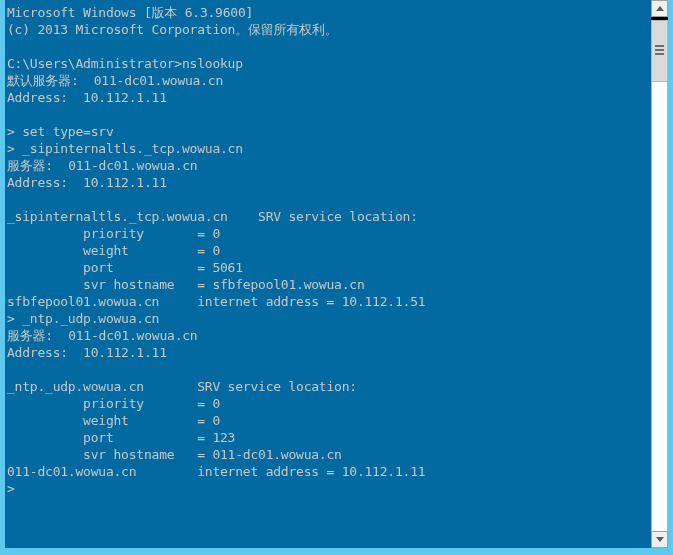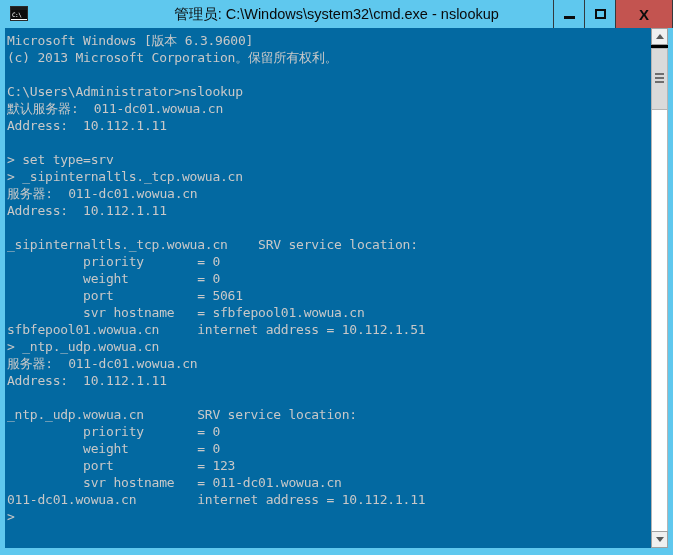--- a/index.html
+++ b/index.html
@@ -210,43 +210,20 @@
     border-right: 1px solid #b5b5b5;
     box-sizing: border-box;
     cursor: default;
   }
 </style>
 </head>
 <body>
 
 <div id="cmd-window">
 
-  <div id="title-bar">
-
-    <div id="app-icon">
-      <div class="icon-frame"></div>
-      <div class="icon-titlebar"></div>
-      <div class="icon-screen">C:\</div>
-    </div>
-
-    <div id="window-title">管理员: C:\Windows\system32\cmd.exe - nslookup</div>
-
-    <div id="window-controls">
-      <div class="win-btn" id="btn-minimize">
-        <div class="glyph-min"></div>
-      </div>
-      <div class="win-btn" id="btn-maximize">
-        <div class="glyph-max"></div>
-      </div>
-      <div class="win-btn" id="btn-close">
-        <div class="glyph-close">X</div>
-      </div>
-    </div>
-
-  </div>
 
   <div id="window-body">
 
     <div id="console"><div class="line">Microsoft Windows [版本 6.3.9600]</div><div class="line">(c) 2013 Microsoft Corporation。保留所有权利。</div><div class="line"></div><div class="line">C:\Users\Administrator&gt;nslookup</div><div class="line">默认服务器:  011-dc01.wowua.cn</div><div class="line">Address:  10.112.1.11</div><div class="line"></div><div class="line">&gt; set type=srv</div><div class="line">&gt; _sipinternaltls._tcp.wowua.cn</div><div class="line">服务器:  011-dc01.wowua.cn</div><div class="line">Address:  10.112.1.11</div><div class="line"></div><div class="line">_sipinternaltls._tcp.wowua.cn    SRV service location:</div><div class="line">          priority       = 0</div><div class="line">          weight         = 0</div><div class="line">          port           = 5061</div><div class="line">          svr hostname   = sfbfepool01.wowua.cn</div><div class="line">sfbfepool01.wowua.cn     internet address = 10.112.1.51</div><div class="line">&gt; _ntp._udp.wowua.cn</div><div class="line">服务器:  011-dc01.wowua.cn</div><div class="line">Address:  10.112.1.11</div><div class="line"></div><div class="line">_ntp._udp.wowua.cn       SRV service location:</div><div class="line">          priority       = 0</div><div class="line">          weight         = 0</div><div class="line">          port           = 123</div><div class="line">          svr hostname   = 011-dc01.wowua.cn</div><div class="line">011-dc01.wowua.cn        internet address = 10.112.1.11</div><div class="line">&gt;</div></div>
 
     <div id="scrollbar">
       <div class="sb-btn">
         <div class="sb-arrow up"></div>
       </div>
       <div id="sb-track-top"></div>

